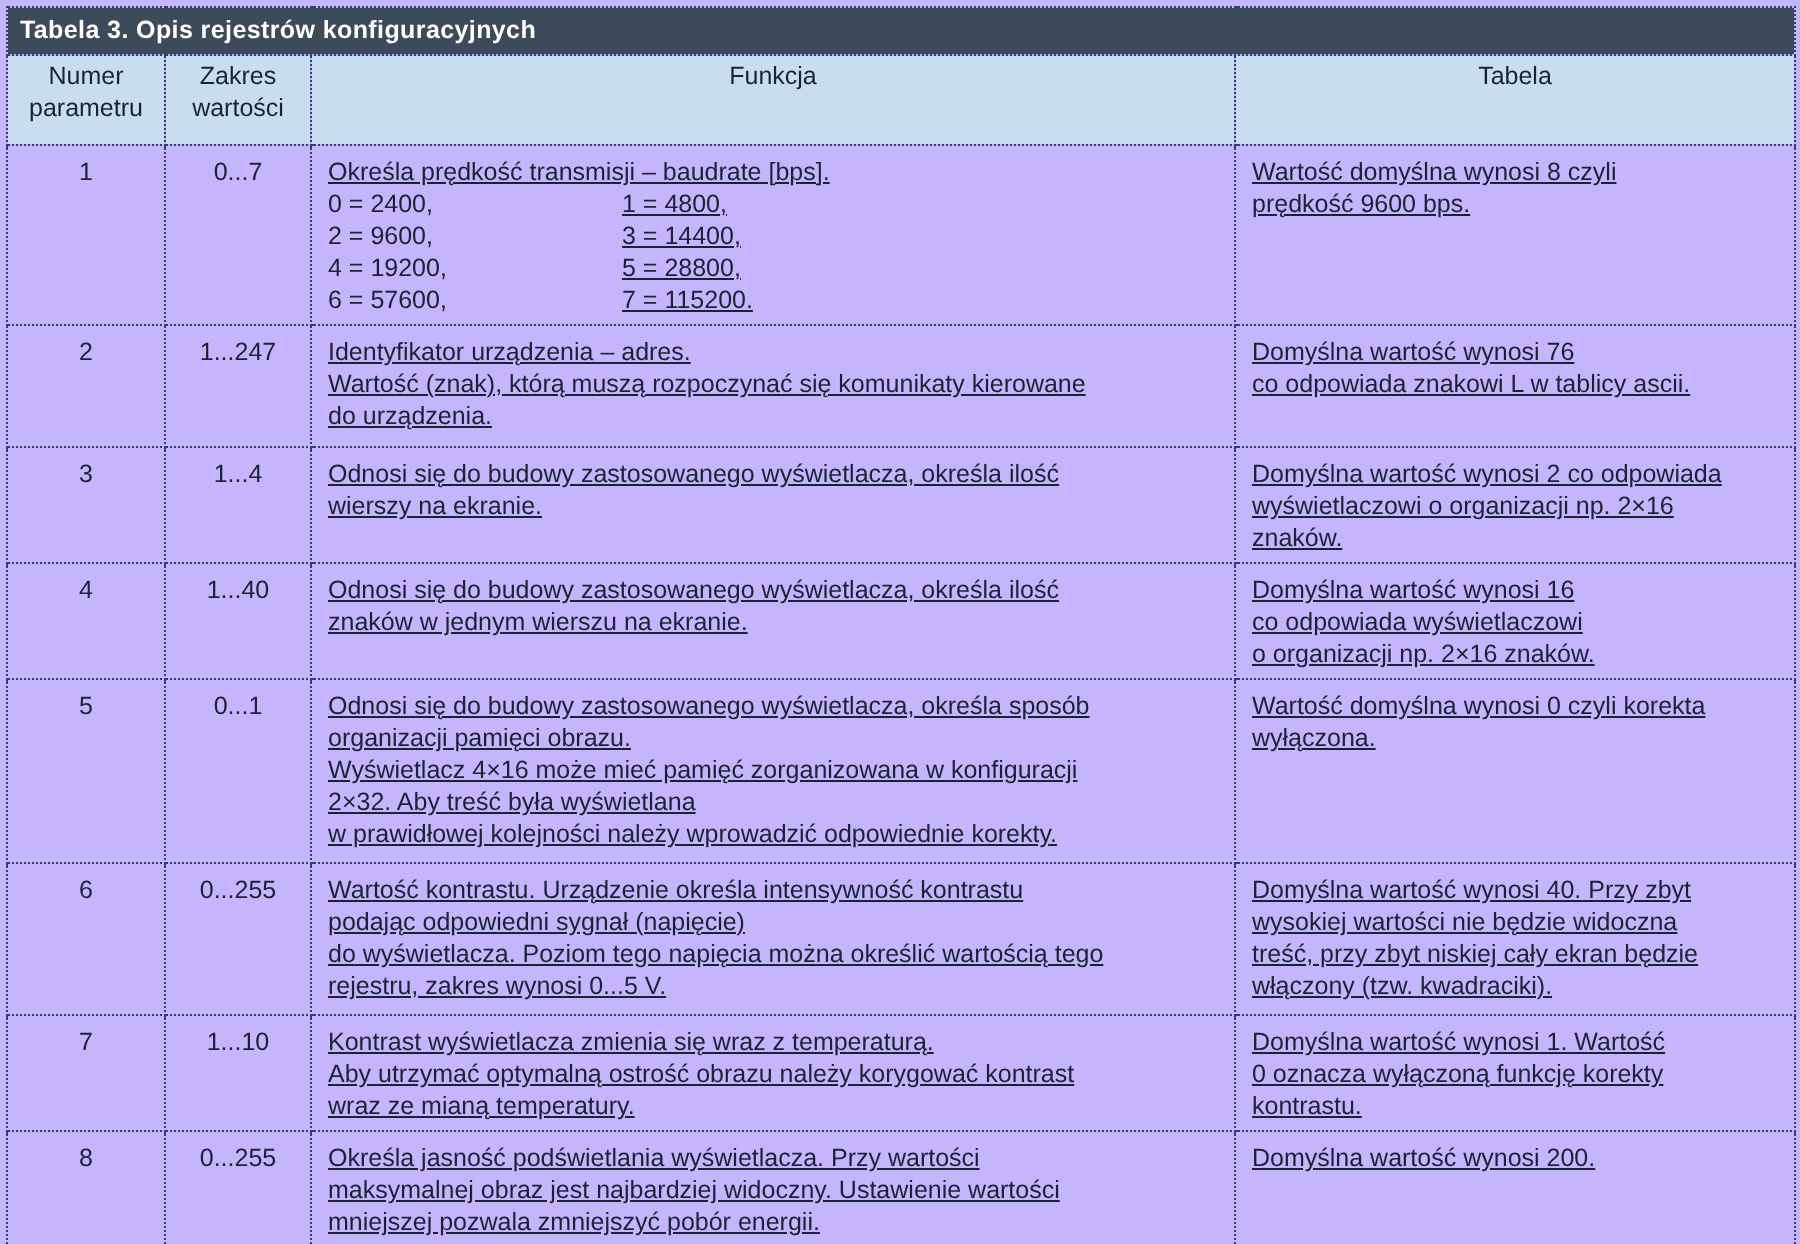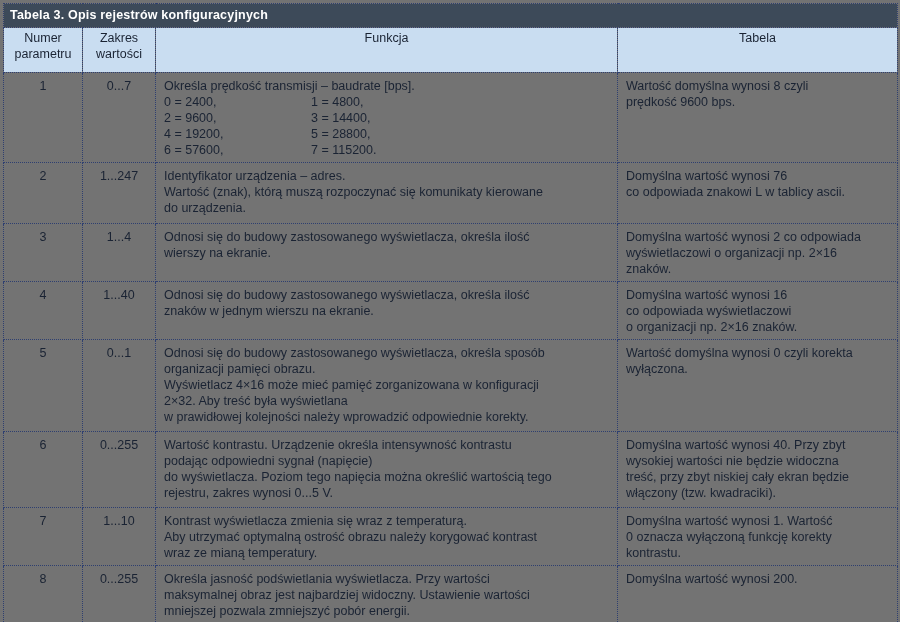--- a/index.html
+++ b/index.html
@@ -6,21 +6,21 @@
   html, body { background: #ffffff; }
   body {
     width: 900px;
     font-family: "Liberation Sans", sans-serif;
     color: #1a2333;
   }
   .page {
     width: 900px;
     height: 622px;
     padding: 3px;
-    background: #737373;
+    background: #c4b5fd;
     overflow: hidden;
   }
   table.cfg {
     width: 894px;
     border-collapse: collapse;
     table-layout: fixed;
   }
   table.cfg td, table.cfg th {
     border: 1px dotted #2e3f70;
     vertical-align: top;
@@ -47,20 +47,21 @@
     text-align: center;
     vertical-align: middle;
     padding: 2px 4px;
   }
   td.c-num, td.c-range {
     text-align: center;
     padding: 5px 2px;
   }
   td.c-fn, td.c-uw {
     padding: 5px 8px 4px 8px;
+    text-decoration: underline;
   }
   .ln { display: block; }
   .pair-a { display: inline-block; width: 147px; }
   
   tr.r0 td { height: 90px; }
   tr.r1 td { height: 61px; }
   tr.r2 td { height: 57px; }
   tr.r3 td { height: 55px; }
   tr.r4 td { height: 92px; }
   tr.r5 td { height: 76px; }

